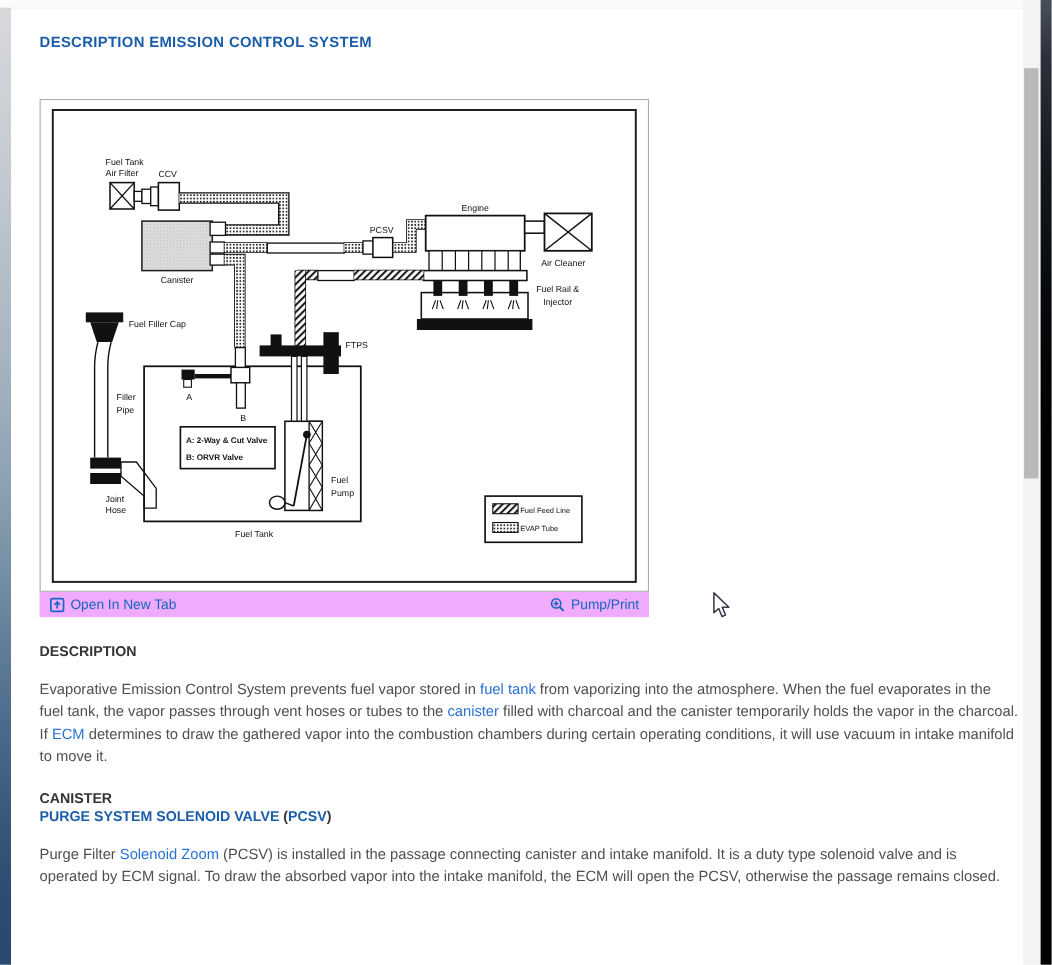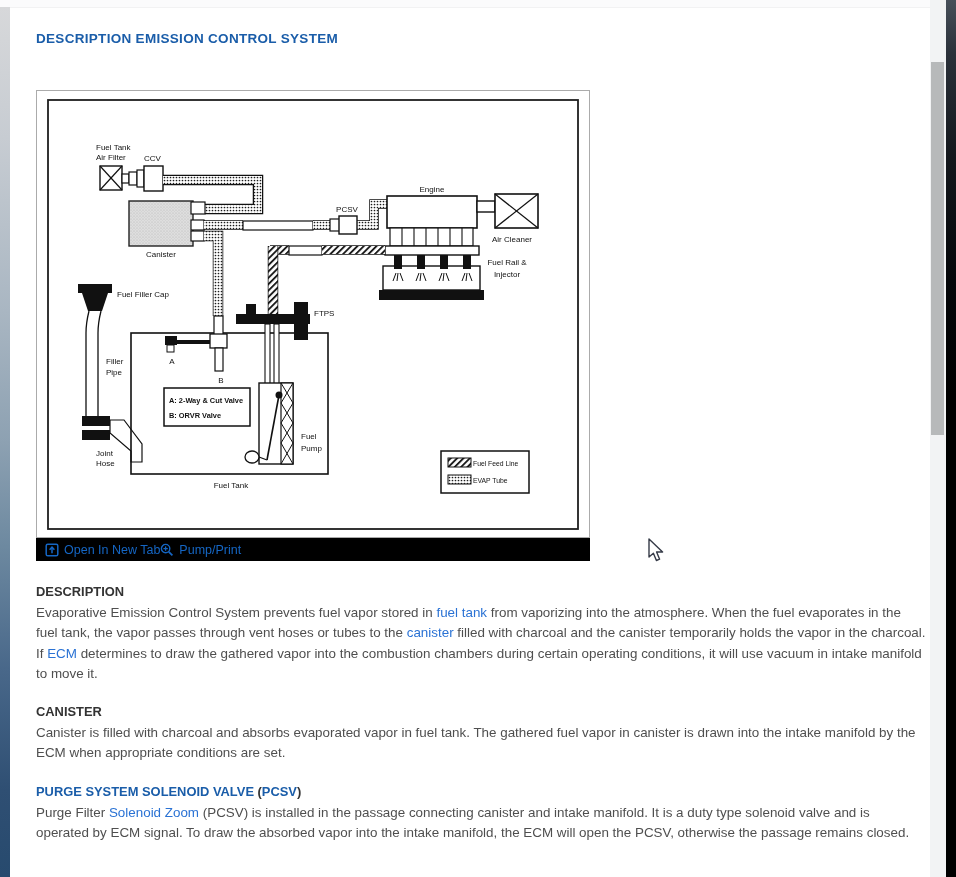--- a/index.html
+++ b/index.html
@@ -14,28 +14,28 @@
   .scroll-track{position:absolute;left:930px;top:0;width:16px;height:877px;background:#f2f3f4;}
   .scroll-thumb{position:absolute;left:1px;top:62px;width:13px;height:373px;background:#b7b9ba;}
   .dark-edge{position:absolute;left:946px;top:0;width:10px;height:877px;
     background:linear-gradient(180deg,#474f59 0%,#2b313a 6%,#14181d 18%,#05070a 32%,#000 45%);}
 
   .page-title{position:absolute;left:36px;top:31px;font-size:13.5px;font-weight:bold;color:#1a5da9;letter-spacing:.3px;}
 
   .figure{position:absolute;left:36px;top:90px;width:554px;}
   .fig-img{box-sizing:border-box;width:554px;height:448px;background:#fff;border:1px solid #ababab;position:relative;}
   svg.diagram{position:absolute;left:9px;top:7px;}
-  .fig-bar{box-sizing:border-box;width:554px;height:23px;background:#000000;display:flex;align-items:center;justify-content:flex-start;padding:0 9px;}
+  .fig-bar{box-sizing:border-box;width:554px;height:23px;background:#f0abfc;display:flex;align-items:center;justify-content:space-between;padding:0 9px;}
   .bar-link{color:#1566c4;font-size:12.5px;text-decoration:none;display:flex;align-items:center;gap:5px;cursor:pointer;}
 
   .sections{position:absolute;left:36px;top:584px;width:890px;color:#4f4f4f;font-size:13.4px;line-height:20.3px;}
   .sections h3{margin:0;font-size:12.9px;color:#333;font-weight:bold;line-height:16px;}
   .sections h3.blue{color:#1a5da9;}
   .sections h3 .dark{color:#333;}
-  .sections p{margin:3px 0 20px;}
+  .sections p{margin:17px 0 20px;}
   .sections p.last{margin-bottom:0;}
   .tlink{color:#2a72d4;text-decoration:none;cursor:pointer;}
 
   .cursor{position:absolute;left:648px;top:538px;}
 
   .dlabel{font-family:"Liberation Sans",sans-serif;fill:#111;}
 </style>
 </head>
 <body>
 
@@ -251,21 +251,20 @@
       <span>Pump/Print</span>
     </a>
   </div>
 </div>
 
 <div class="sections">
   <h3>DESCRIPTION</h3>
   <p><span>Evaporative Emission Control System prevents fuel vapor stored in </span><a class="tlink">fuel tank</a><span> from vaporizing into the atmosphere. When the fuel evaporates in the fuel tank, the vapor passes through vent hoses or tubes to the </span><a class="tlink">canister</a><span> filled with charcoal and the canister temporarily holds the vapor in the charcoal. If </span><a class="tlink">ECM</a><span> determines to draw the gathered vapor into the combustion chambers during certain operating conditions, it will use vacuum in intake manifold to move it.</span></p>
 
   <h3>CANISTER</h3>
-  <p>Canister is filled with charcoal and absorbs evaporated vapor in fuel tank. The gathered fuel vapor in canister is drawn into the intake manifold by the ECM when appropriate conditions are set.</p>
 
   <h3 class="blue"><span>PURGE SYSTEM SOLENOID VALVE</span><span class="dark"> (</span><span>PCSV</span><span class="dark">)</span></h3>
   <p class="last"><span>Purge Filter </span><a class="tlink">Solenoid Zoom</a><span> (PCSV) is installed in the passage connecting canister and intake manifold. It is a duty type solenoid valve and is operated by ECM signal. To draw the absorbed vapor into the intake manifold, the ECM will open the PCSV, otherwise the passage remains closed.</span></p>
 </div>
 
 <div class="scroll-track">
   <div class="scroll-thumb"></div>
 </div>
 <div class="dark-edge"></div>
 

